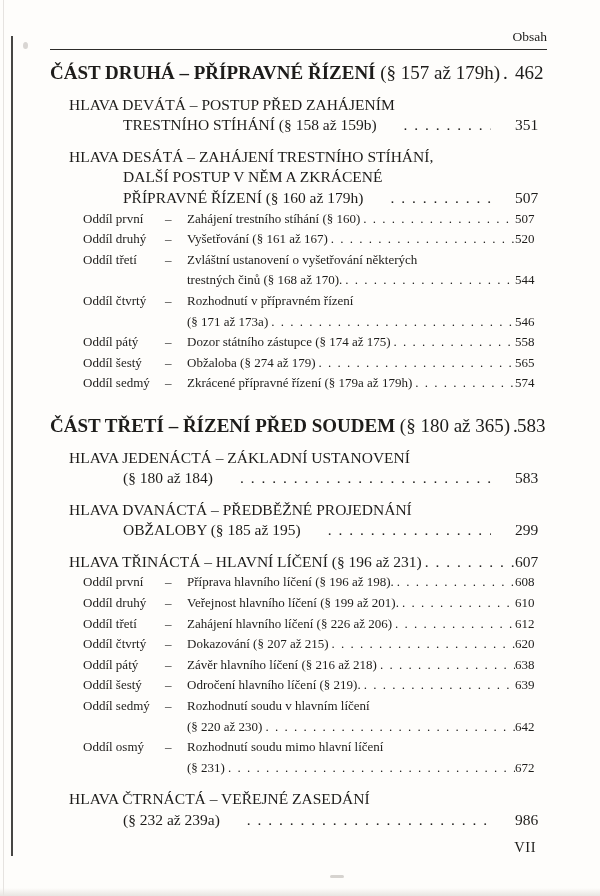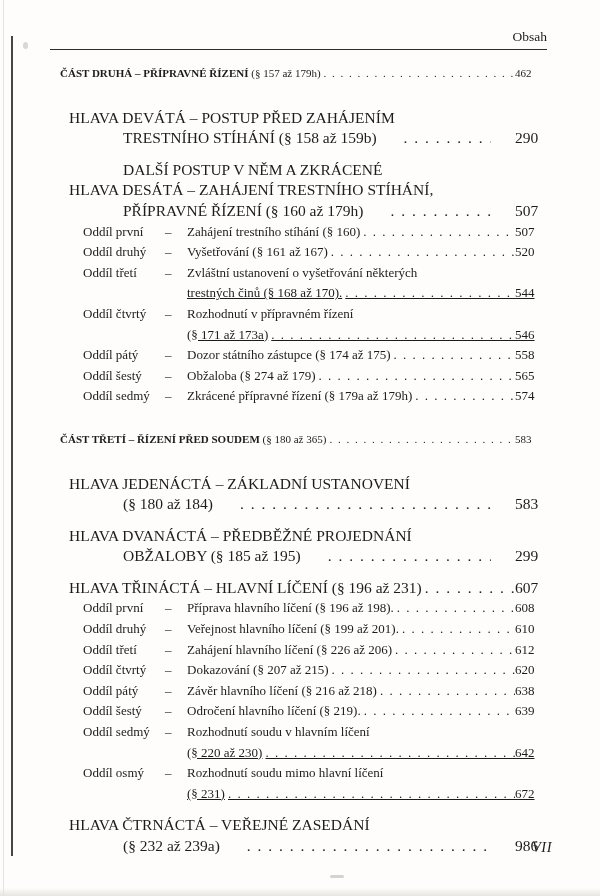--- a/index.html
+++ b/index.html
@@ -41,55 +41,55 @@
   .header-row{
     text-align:right;
     font-size:13.5px;
     line-height:17px;
     padding-bottom:4px;
     border-bottom:1.6px solid #2d2c2a;
   }
   .toc-entries{margin-top:12px;}
   .entry{margin:0;}
   .entry-part{margin:13px 0 10px;}
-  .entry-part + .entry{margin-top:24px;}
+  .entry-part + .entry{margin-top:11px;}
   .entry-hlava{margin-top:11px;margin-bottom:0;}
   .entry-oddil{margin:0;}
   .toc-entries .entry-part:not(:first-child){margin-top:22px;}
 
   .row{
     display:flex;align-items:baseline;
     line-height:20.6px;
     font-size:13px;
   }
-  .row.part{font-size:11px;margin-left:10px;}
+  .row.part{font-size:19px;}
   .row.hlava{font-size:15.5px;}
   .row.hlava.first{padding-left:19px;}
   .row.hlava.cont{padding-left:73px;gap:24px;}
   .row.oddil.first{padding-left:33px;}
-  .row.oddil.cont{padding-left:137px;text-decoration:underline;}
+  .row.oddil.cont{padding-left:137px;}
 
   .pt{font-weight:700;flex:none;white-space:pre;}
   .lbl{flex:none;width:82px;}
   .dash{flex:none;width:22px;}
   .txt{flex:none;white-space:pre;}
   .filler{
     flex:1 1 0;min-width:4px;
     overflow:hidden;white-space:nowrap;
     margin-left:3px;
     letter-spacing:1.5px;
   }
   .filler::after{
     content:". . . . . . . . . . . . . . . . . . . . . . . . . . . . . . . . . . . . . . . . . . . . . . . . . . . . . . . . . . . .";
   }
   .pagenum{flex:none;width:32px;}
 
   .footer-page{
-    position:absolute;right:48px;bottom:40px;
-    font-size:14.5px;letter-spacing:0.5px;font-style:italic;
+    position:absolute;right:64px;bottom:40px;
+    font-size:14.5px;letter-spacing:0.5px;
   }
 </style>
 </head>
 <body>
 
 <div class="scan-edge-left"></div>
 <div class="scan-gutter-line"></div>
 <div class="scan-bottom-shadow"></div>
 <div class="scan-speck-top"></div>
 <div class="scan-smudge-bottom"></div>
@@ -111,32 +111,32 @@
       <div class="entry entry-hlava">
         <div class="row hlava first">
 
     <span class="txt">HLAVA DEVÁTÁ – POSTUP PŘED ZAHÁJENÍM</span>
 
   </div>
         <div class="row hlava cont">
 
     <span class="txt">TRESTNÍHO STÍHÁNÍ (§ 158 až 159b)</span>
     <span class="filler"></span>
-    <span class="pagenum">290</span>
-  </div>
-      </div>
-      <div class="entry entry-hlava">
+    <span class="pagenum">351</span>
+  </div>
+      </div>
+      <div class="entry entry-hlava">
+        <div class="row hlava first">
+
+    <span class="txt">HLAVA DESÁTÁ – ZAHÁJENÍ TRESTNÍHO STÍHÁNÍ,</span>
+
+  </div>
         <div class="row hlava cont">
 
     <span class="txt">DALŠÍ POSTUP V NĚM A ZKRÁCENÉ</span>
-
-  </div>
-        <div class="row hlava first">
-
-    <span class="txt">HLAVA DESÁTÁ – ZAHÁJENÍ TRESTNÍHO STÍHÁNÍ,</span>
 
   </div>
         <div class="row hlava cont">
 
     <span class="txt">PŘÍPRAVNÉ ŘÍZENÍ (§ 160 až 179h)</span>
     <span class="filler"></span>
     <span class="pagenum">507</span>
   </div>
       </div>
       <div class="entry entry-oddil">

